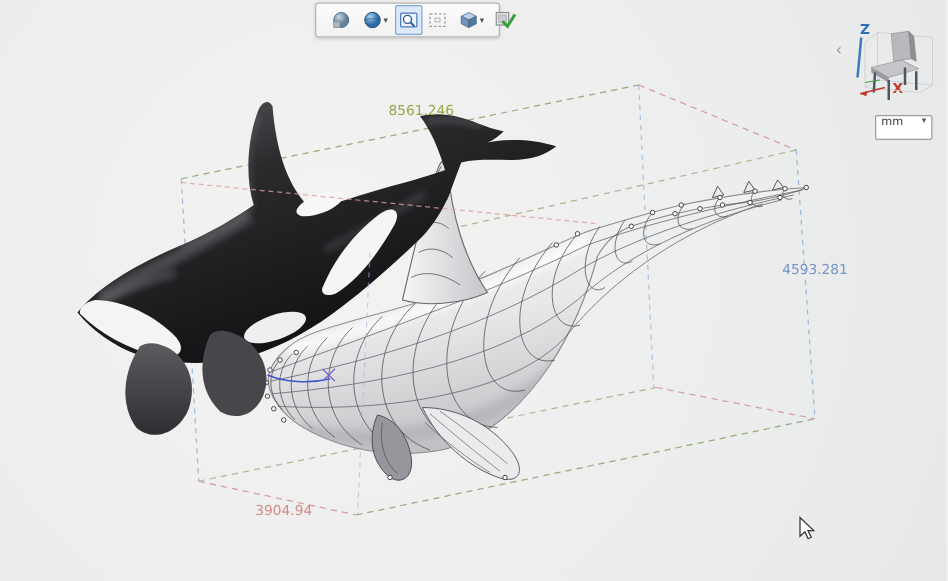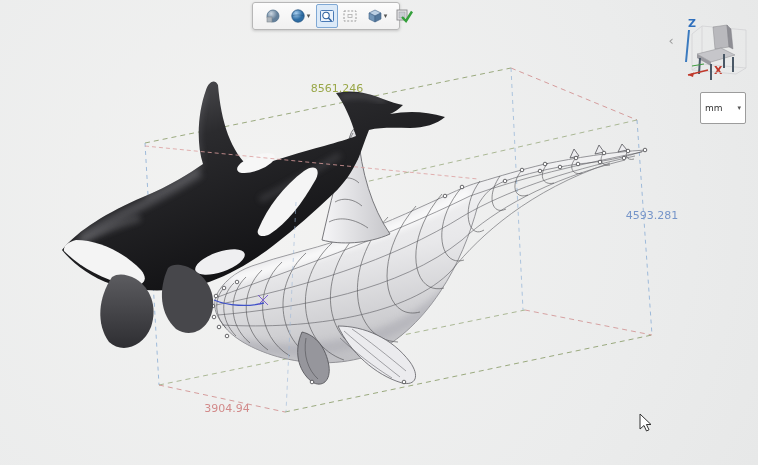--- a/index.html
+++ b/index.html
@@ -29,23 +29,23 @@
 
   
   .nav-chevron{position:absolute;left:665px;top:33px;font-size:13px;color:#9a9a9a;
     width:12px;height:16px;text-align:center;line-height:16px;}
   .axis-z{position:absolute;left:688px;top:17px;color:#2f6fbd;font-weight:bold;font-size:11px;}
   .axis-x{position:absolute;left:714px;top:64px;color:#c0392b;font-weight:bold;font-size:11px;}
   .nav-widget{position:absolute;left:680px;top:20px;width:75px;height:70px;}
 
   
   .units{
-    position:absolute;left:700px;top:92px;width:46px;height:32px;
+    position:absolute;left:700px;top:92px;width:46px;height:20px;
     background:#ffffff;border:1px solid #9c9c9c;border-radius:2px;
-    display:flex;align-items:center;justify-content:space-between;
+    display:flex;align-items:flex-start;justify-content:space-between;
     padding:0 4px;box-sizing:border-box;font-size:9px;color:#333;
   }
   .units .caret{margin:0;}
 
   
   text.dim{font-family:"DejaVu Sans","Liberation Sans",sans-serif;font-size:11px;}
 </style>
 </head>
 <body>
 

